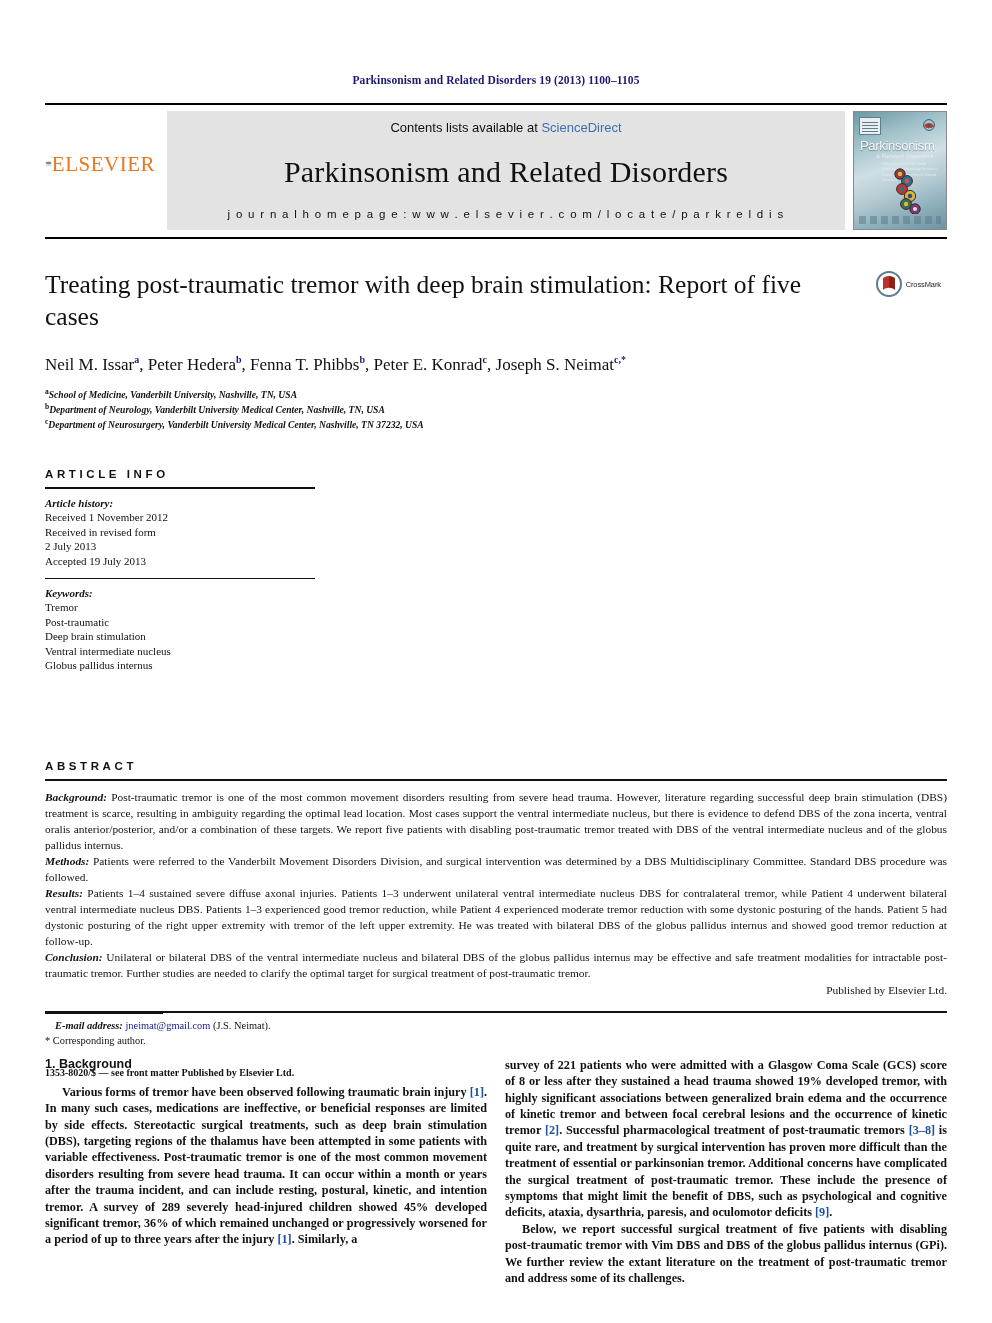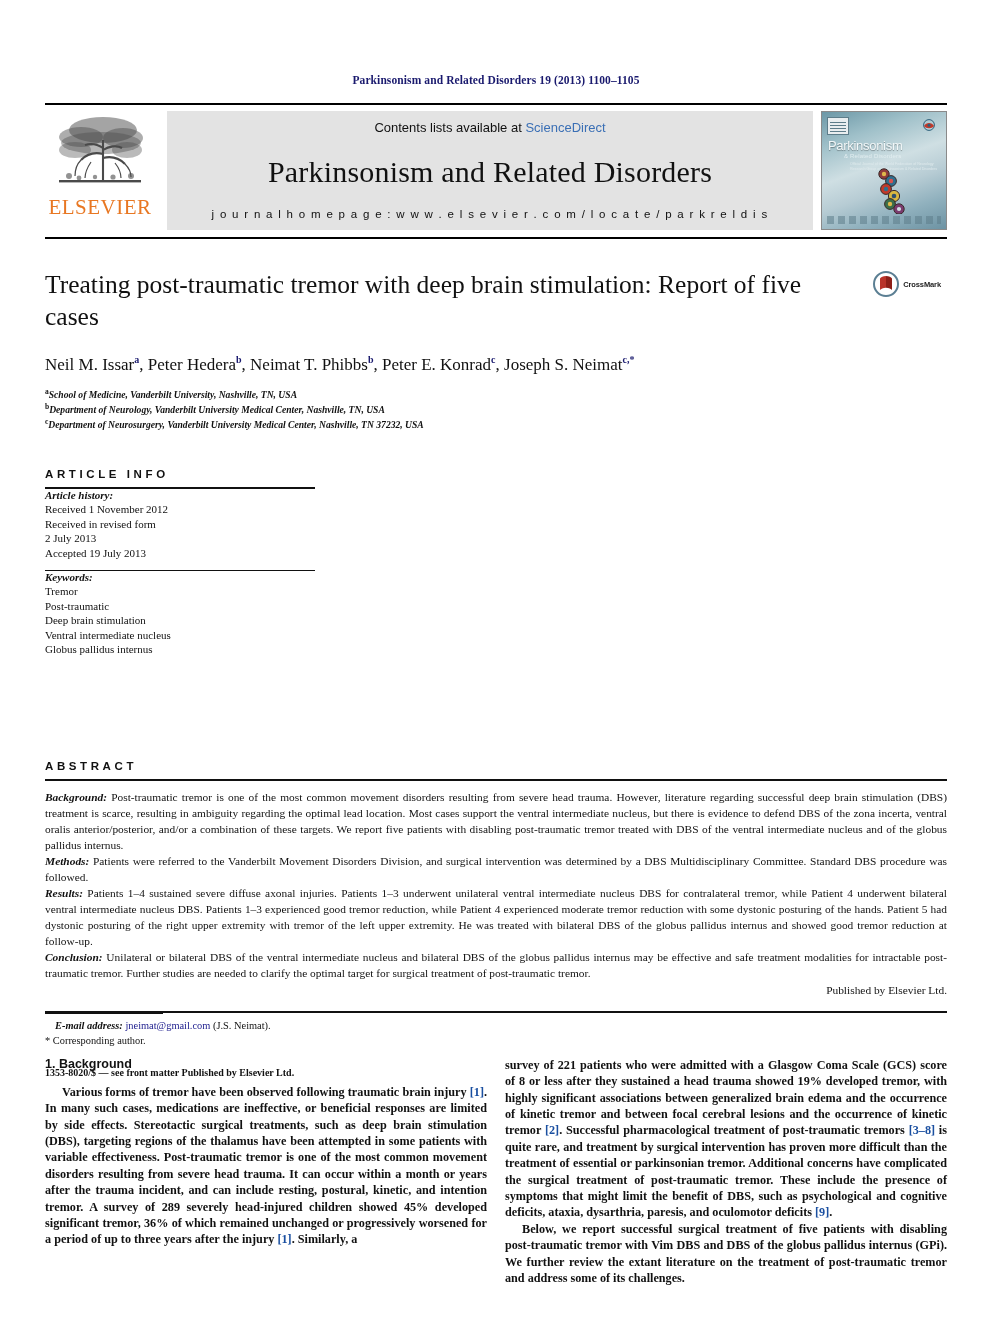--- a/index.html
+++ b/index.html
@@ -39,23 +39,23 @@
     border-top: 2.4px solid #000;
     border-bottom: 2.4px solid #000;
     height: 132px;
     display: flex;
     align-items: stretch;
   }
   .elsevier-logo {
     width: 110px;
     flex: 0 0 110px;
     display: flex;
-    flex-direction: column;
+    flex-direction: row;
     align-items: center;
-    justify-content: center;
+    justify-content: flex-end;
     padding-bottom: 15px;
     box-sizing: border-box;
   }
   .tree-svg { display:block; }
   .elsevier-word {
     font-family: "Liberation Serif", serif;
     font-size: 21px;
     letter-spacing: 0.5px;
     color: #E87722;
     line-height: 1;
@@ -93,21 +93,20 @@
     color: #111;
   }
   .cover-thumb {
     width: 92px;
     flex: 0 0 92px;
     margin: 6px 0 7px 0;
     border: 1px solid #8a8a8a;
     position: relative;
     overflow: hidden;
     background: linear-gradient(160deg,#6b97a6 0%,#9fc0c9 22%,#cfdfe3 45%,#b7ccd4 62%,#8fb0bd 80%,#6d93a3 100%);
-    padding-left: 32px;
   }
   .cover-tl {
     position:absolute; left:5px; top:5px; width:20px; height:16px;
     background:#e9eef0; border:1px solid #5d7d8a;
   }
   .cover-tl i {
     position:absolute; left:2px; top:2px; right:2px; bottom:2px;
     background: repeating-linear-gradient(0deg,#5d7d8a 0 1px,#e9eef0 1px 3px);
     display:block;
   }
@@ -151,21 +150,21 @@
   .crossmark {
     position: absolute;
     right: 6px;
     top: 2px;
     display: flex;
     align-items: center;
     gap: 4px;
   }
   .cm-label {
     font-family:"Liberation Sans", sans-serif;
-    font-size: 7.5px; font-weight: bold; color:#222; letter-spacing:-0.1px;
+    font-size: 7.5px; font-weight: normal; color:#222; letter-spacing:-0.1px;
   }
   .authors {
     margin-top: 21px;
     font-size: 17px;
     color: #111;
   }
   .authors sup { font-size: 10px; color:#1a1a6e; font-weight:bold; }
   .affils { margin-top: 12px; }
   .affil {
     font-size: 9.6px;
@@ -188,21 +187,21 @@
   .sec-head {
     font-family: "Liberation Sans", sans-serif;
     font-size: 11.5px;
     font-weight: bold;
     letter-spacing: 3.6px;
     color: #111;
     margin-bottom: 7px;
   }
   .rule { border-top: 1.4px solid #111; }
   .rule-thick { border-top: 2px solid #111; }
-  .info-group { padding-bottom: 10px; }
+  .info-group { padding-top: 8px; padding-bottom: 10px; }
   .info-label {
     font-size: 11px; font-style: italic; font-weight: bold; color:#111;
     margin-bottom: 1px;
   }
   .info-line { font-size: 11px; line-height: 1.32; color:#111; }
   .abs-body {
     padding-top: 9px;
     font-size: 11.4px;
     line-height: 1.40;
     text-align: justify;
@@ -345,21 +344,21 @@
     <div class="crossmark">
       <svg width="26" height="26" viewBox="0 0 26 26">
         <circle cx="13" cy="13" r="12" fill="#ffffff" stroke="#5b7f93" stroke-width="2"></circle>
         <path d="M13 5 C10 5 8 6.4 7 7.4 L7 19 C8 18 10 16.8 13 16.8 Z" fill="#b9332a"></path>
         <path d="M13 5 C16 5 18 6.4 19 7.4 L19 19 C18 18 16 16.8 13 16.8 Z" fill="#8d1f18"></path>
       </svg>
       <span class="cm-label">CrossMark</span>
     </div>
 
     <div class="authors">
-      <span><span>Neil M. Issar</span><sup>a</sup></span><span>, </span><span><span>Peter Hedera</span><sup>b</sup></span><span>, </span><span><span>Neimat T. Phibbs</span><sup>b</sup></span><span>, </span><span><span>Peter E. Konrad</span><sup>c</sup></span><span>, </span><span><span>Joseph S. Neimat</span><sup>c,*</sup></span>
+      <span><span>Neil M. Issar</span><sup>a</sup></span><span>, </span><span><span>Peter Hedera</span><sup>b</sup></span><span>, </span><span><span>Fenna T. Phibbs</span><sup>b</sup></span><span>, </span><span><span>Peter E. Konrad</span><sup>c</sup></span><span>, </span><span><span>Joseph S. Neimat</span><sup>c,*</sup></span>
     </div>
 
     <div class="affils">
       <div class="affil"><sup>a</sup><span>School of Medicine, Vanderbilt University, Nashville, TN, USA</span></div>
       <div class="affil"><sup>b</sup><span>Department of Neurology, Vanderbilt University Medical Center, Nashville, TN, USA</span></div>
       <div class="affil"><sup>c</sup><span>Department of Neurosurgery, Vanderbilt University Medical Center, Nashville, TN 37232, USA</span></div>
     </div>
   </div>
 
   <div class="info-abstract">

